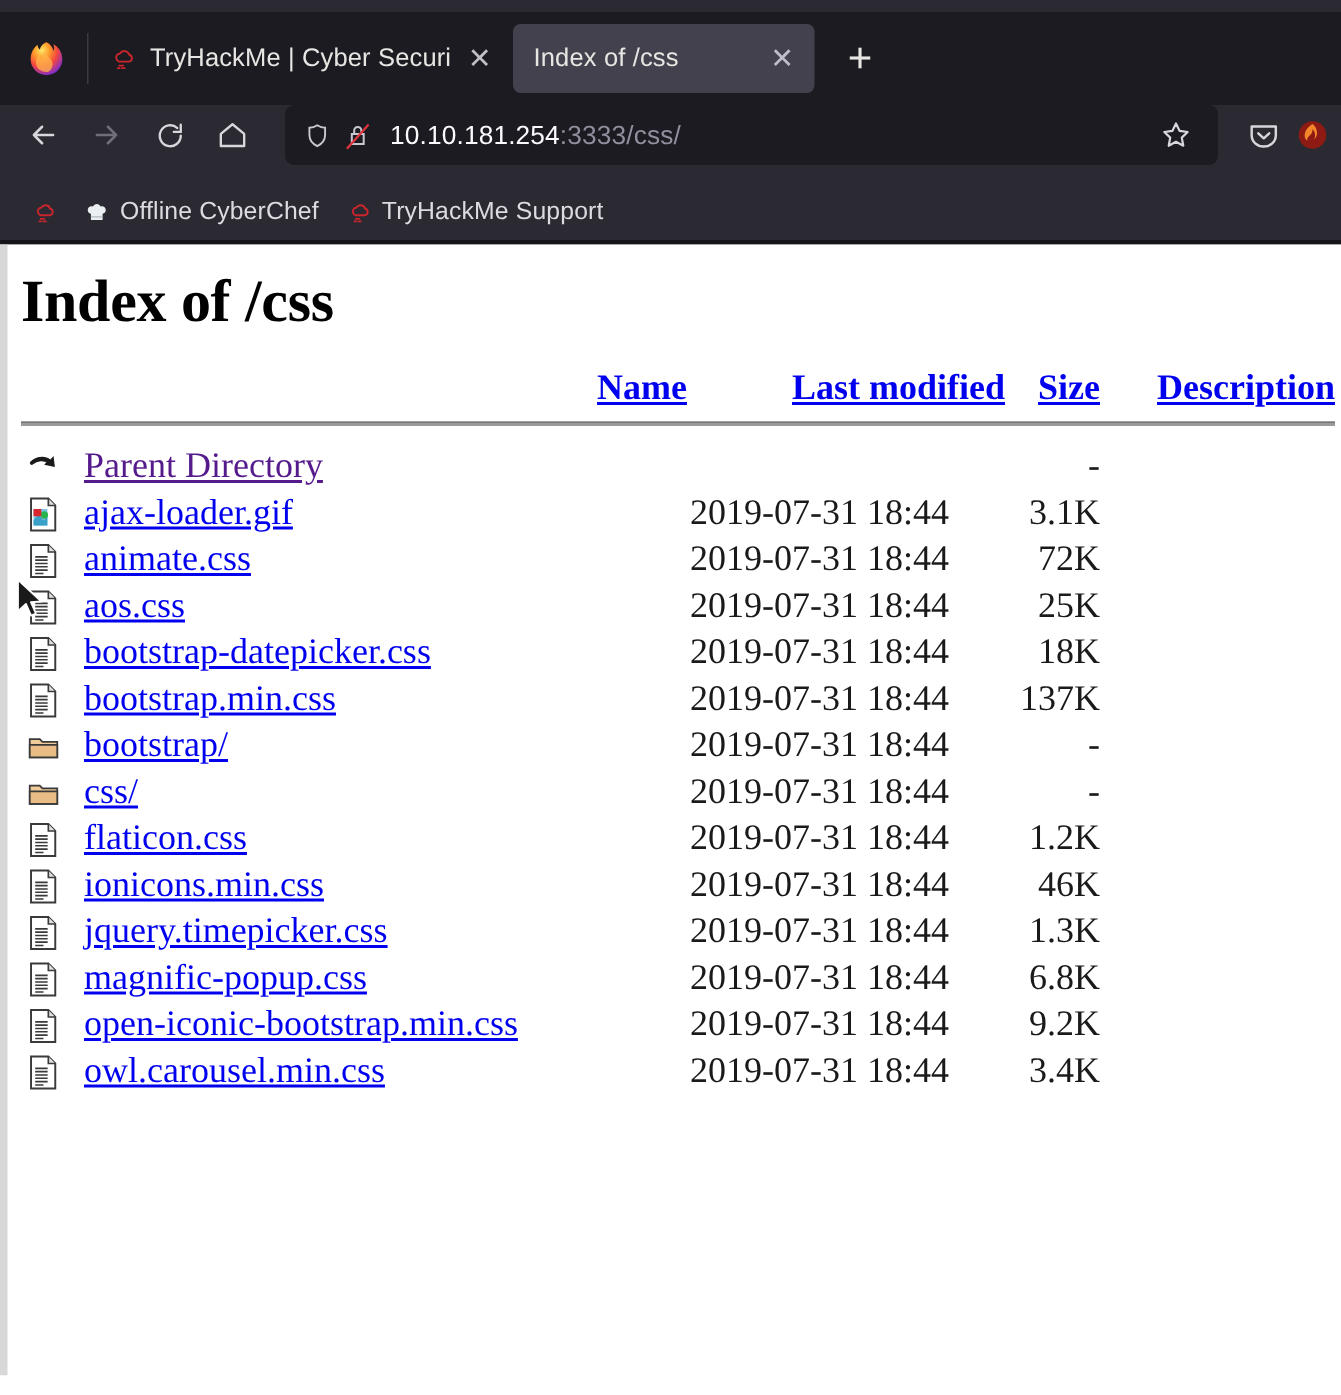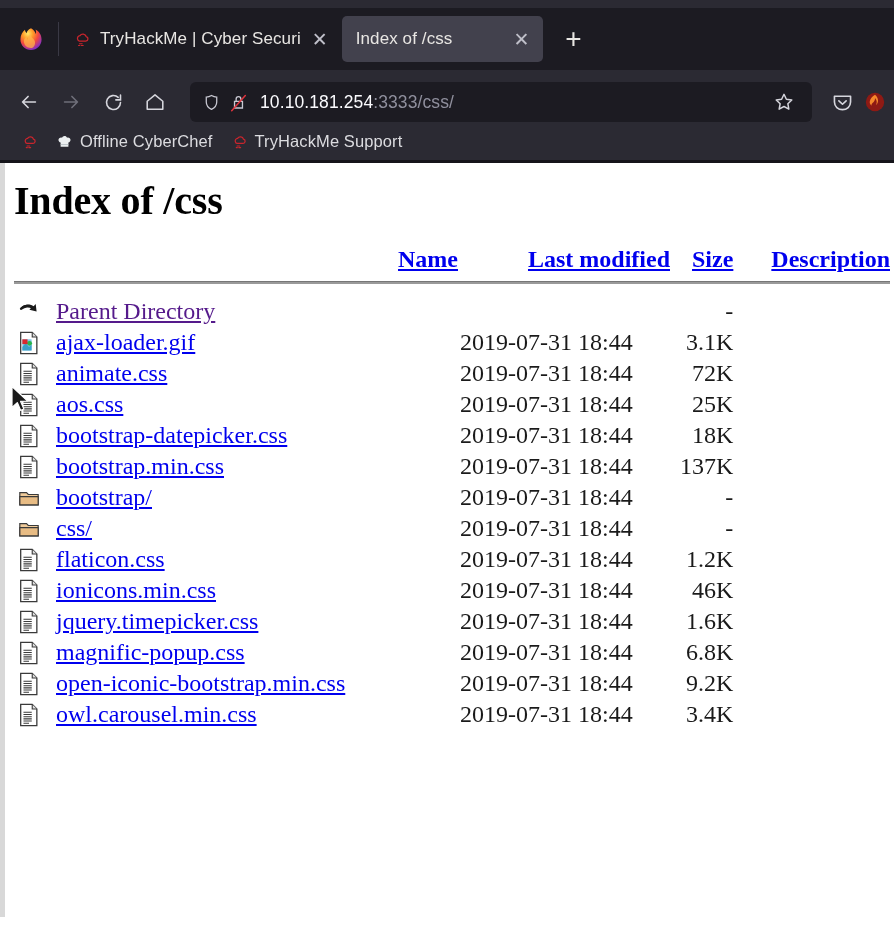--- a/index.html
+++ b/index.html
@@ -65,21 +65,21 @@
     display: flex; align-items: center; justify-content: center;
     color: #e8e6e3; font-size: 28px; font-weight: 300;
     margin-left: 10px; border-radius: 4px; flex:0 0 auto;
   }
 
   
   .navbar {
     height: 52px;
     background: #2b2a33;
     display: flex;
-    align-items: flex-end;
+    align-items: flex-start;
     padding: 0 8px;
     gap: 0;
   }
   .navbtn {
     width: 42px; height: 40px;
     display: flex; align-items: center; justify-content: center;
     flex: 0 0 auto;
   }
   .navbtn svg { display: block; }
   .urlbar {
@@ -492,21 +492,21 @@
                 <svg class="fico" viewBox="0 0 22 26">
                   <path d="M2 1.5h12.5L19.5 6.5V24.5H2z" fill="#ffffff" stroke="#3a3a3a" stroke-width="1.4"></path>
                   <path d="M14.5 1.5v5h5" fill="#e0e0e0" stroke="#3a3a3a" stroke-width="1.2"></path>
                   <g stroke="#3a3a3a" stroke-width="1.15">
                     <path d="M5 10h9M5 12.4h9M5 14.8h9M5 17.2h9M5 19.6h9M5 22h6"></path>
                   </g>
                 </svg>
               </td>
               <td class="c-name"><a class="flink" href="#">jquery.timepicker.css</a></td>
               <td class="c-mod">2019-07-31 18:44</td>
-              <td class="c-size">1.6K</td>
+              <td class="c-size">1.3K</td>
               <td class="c-desc"></td>
             </tr>
             <tr>
               <td class="c-icon">
                 <svg class="fico" viewBox="0 0 22 26">
                   <path d="M2 1.5h12.5L19.5 6.5V24.5H2z" fill="#ffffff" stroke="#3a3a3a" stroke-width="1.4"></path>
                   <path d="M14.5 1.5v5h5" fill="#e0e0e0" stroke="#3a3a3a" stroke-width="1.2"></path>
                   <g stroke="#3a3a3a" stroke-width="1.15">
                     <path d="M5 10h9M5 12.4h9M5 14.8h9M5 17.2h9M5 19.6h9M5 22h6"></path>
                   </g>

